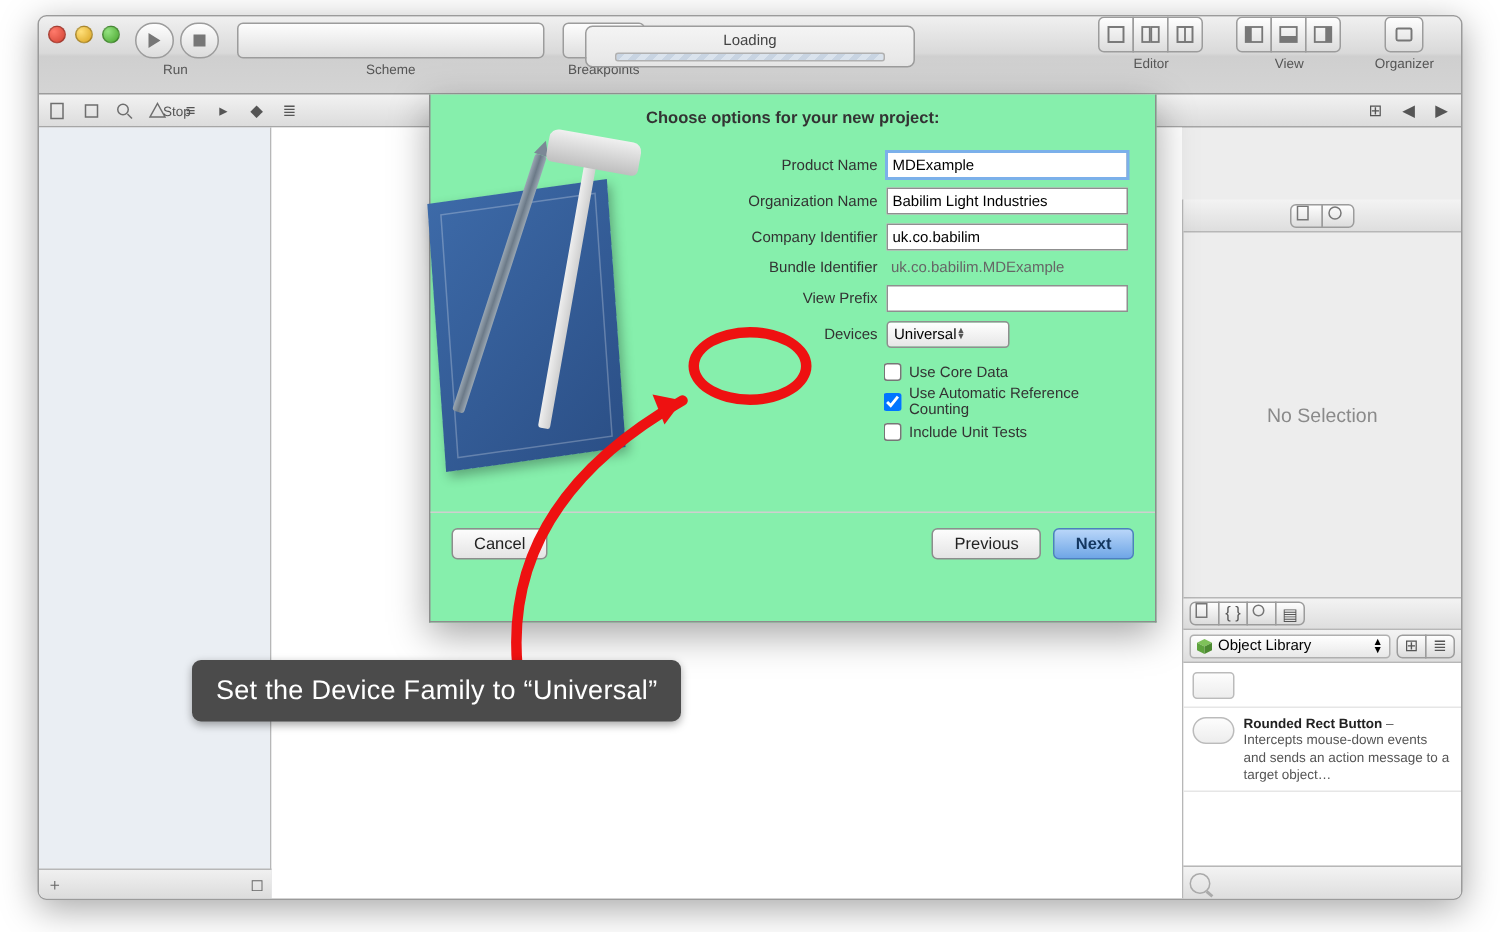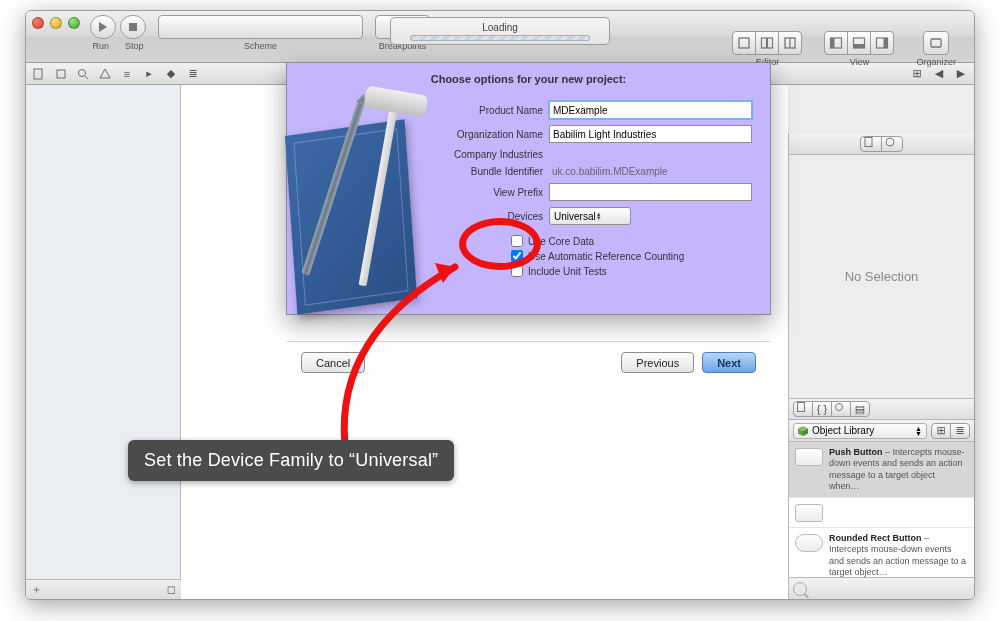--- a/index.html
+++ b/index.html
@@ -56,21 +56,21 @@
   .bp-box{width:55px;}
   .status-pill{
     position:absolute; left:50%; transform:translateX(-50%); top:6px;
     width:220px; height:28px;
     border:1px solid #9c9c9c; border-radius:5px;
     background:linear-gradient(to bottom,#f4f4f4,#e6e6e6);
     display:flex; flex-direction:column; align-items:center; justify-content:center;
     font-size:10px; color:#444;
   }
   .status-bar{width:180px;height:6px;border:1px solid #b0b0b0;background:repeating-linear-gradient(135deg,#c8d4e2,#c8d4e2 4px,#dae3ed 4px,#dae3ed 8px);border-radius:2px;margin-top:2px;}
-  .right-tb{position:absolute; right:6px; top:20px; display:flex; gap:10px;}
+  .right-tb{position:absolute; right:6px; top:0; display:flex; gap:10px;}
   .seg { display:flex; }
   .seg .tb-btn{border-radius:0;margin-left:-1px;}
   .seg .tb-btn:first-child{border-radius:4px 0 0 4px;margin-left:0;}
   .seg .tb-btn:last-child{border-radius:0 4px 4px 0;}
   .tb-btn svg{width:14px;height:14px;}
   
   .tabbar{
     height:22px; background:linear-gradient(to bottom,#f2f2f2,#dcdcdc);
     border-bottom:1px solid #a6a6a6;
     display:flex; align-items:center;
@@ -98,44 +98,44 @@
   .lib-thumb{width:28px;height:18px;border:1px solid #bbb;border-radius:3px;background:linear-gradient(#fdfdfd,#ededed);flex:0 0 auto;margin-top:1px;}
   .lib-thumb.round{border-radius:9px;}
   .lib-item .t{color:#222;font-weight:bold;}
   .lib-filter{height:22px;border-top:1px solid #b7b7b7;background:linear-gradient(#f3f3f3,#dedede);display:flex;align-items:center;padding:0 4px;}
   .lib-filter .sicon{width:14px;height:14px;border:1px solid #aaa;border-radius:50%;position:relative;}
   .lib-filter .sicon::after{content:"";position:absolute;width:5px;height:1.5px;background:#aaa;bottom:-2px;right:-3px;transform:rotate(40deg);}
 
   
   .sheet{
     position:absolute; left:260px; top:52px;
-    width:485px; height:252px;
-    background:#c4b5fd;
+    width:485px; height:352px;
+    background:#86efac;
     border:1px solid #8d8d8d;
     border-top:none;
     box-shadow:0 8px 24px rgba(0,0,0,.35);
   }
   .sheet-title{text-align:center;font-weight:bold;color:#333;padding:10px 0 8px;font-size:11px;}
-  .sheet-body{display:flex;height:248px;}
+  .sheet-body{display:flex;height:248px;gap:42px;}
   .sheet-image{width:130px;height:240px;margin-left:10px;position:relative;}
   .blueprint{position:absolute;left:-6px;top:34px;width:120px;height:180px;background:linear-gradient(135deg,#3d6aa8,#2b4f86);transform:skewY(-4deg) rotate(-4deg);box-shadow:2px 4px 8px rgba(0,0,0,.3);}
   .blueprint::before{content:"";position:absolute;inset:8px;border:1px solid rgba(255,255,255,.25);}
   .pencil{position:absolute;left:32px;top:6px;width:8px;height:180px;background:linear-gradient(to right,#9aa7b3,#6c7a88 50%,#9aa7b3);transform:rotate(18deg);border-radius:2px;}
   .pencil::after{content:"";position:absolute;top:-10px;left:-1px;width:0;height:0;border-bottom:10px solid #7b8896;border-left:5px solid transparent;border-right:5px solid transparent;}
   .hammer{position:absolute;left:78px;top:4px;width:8px;height:190px;background:linear-gradient(to right,#eee,#cfcfcf);transform:rotate(10deg);border-radius:2px;}
   .hammer::before{content:"";position:absolute;top:-8px;left:-26px;width:62px;height:22px;background:linear-gradient(#f0f0f0,#bfbfbf);border-radius:6px 6px 4px 4px;}
   .form{flex:1;padding:8px 18px 0 8px;}
   .row{display:flex;align-items:center;margin-bottom:6px;}
   .row label{width:108px;text-align:right;font-size:10px;color:#333;margin-right:6px;}
   .row input[type=text]{flex:1;height:18px;border:1px solid #8f8f8f;background:#fff;font-size:10px;padding:0 3px;}
   .row input.focus{outline:2px solid #7bb0ea;outline-offset:-1px;}
   .static{flex:1;font-size:10px;color:#666;padding-left:3px;}
   .select{width:82px;height:18px;border:1px solid #8f8f8f;background:linear-gradient(#fff,#e6e6e6);border-radius:3px;display:flex;align-items:center;justify-content:flex-start;padding:0 4px;font-size:10px;}
   .select .arrows{display:flex;flex-direction:column;line-height:4px;font-size:6px;color:#555;}
-  .chk{display:flex;align-items:center;gap:5px;margin-left:76px;margin-bottom:3px;font-size:10px;color:#333;}
+  .chk{display:flex;align-items:center;gap:5px;margin-left:112px;margin-bottom:3px;font-size:10px;color:#333;}
   .chk input{width:12px;height:12px;}
   .sheet-footer{height:42px;border-top:1px solid #cfcfcf;display:flex;align-items:center;padding:0 14px;gap:8px;}
   .sheet-footer .sp{flex:1;}
   .mac-btn{height:21px;padding:0 14px;border:1px solid #8d8d8d;border-radius:4px;background:linear-gradient(#fdfdfd,#e4e4e4);font-size:11px;color:#222;}
   .mac-btn.primary{background:linear-gradient(#b9d6f9,#6fa6e6);border-color:#4d7fc0;color:#13365f;font-weight:bold;}
   
   .anno-circle{position:absolute;border:7px solid #e11;border-radius:50%;pointer-events:none;}
   .anno-callout{
     position:absolute;background:#4b4b4b;color:#fff;
     padding:10px 16px;border-radius:6px;font-size:18px;letter-spacing:.2px;
@@ -156,21 +156,21 @@
 
     <div class="tb-group">
       <div class="tb-buttons">
         <div class="tb-btn" style="width:26px;border-radius:13px;">
             <div class="play-triangle"></div>
           </div>
         <div class="tb-btn" style="width:26px;border-radius:13px;">
             <div class="stop-square"></div>
           </div>
       </div>
-      <div style="display:flex;gap:16px;">
+      <div style="display:flex;gap:16px;flex-direction:column;">
         <span class="tb-label">Run</span>
         <span class="tb-label">Stop</span>
       </div>
     </div>
 
     <div class="tb-group">
       <div class="scheme-box"></div>
       <span class="tb-label">Scheme</span>
     </div>
 
@@ -317,24 +317,20 @@
             </svg>
           <span>Object Library</span>
           <span style="margin-left:auto;font-size:7px;line-height:5px;">▲<br>▼</span>
         </div>
         <div class="seg">
           <div class="tb-btn">⊞</div>
           <div class="tb-btn">≣</div>
         </div>
       </div>
       <div class="lib-list">
-        <div class="lib-item selected">
-          <div class="lib-thumb"></div>
-          <div><span class="t">Push Button</span> – <span>Intercepts mouse-down events and sends an action message to a target object when…</span></div>
-        </div>
         <div class="lib-item">
           <div class="lib-thumb"></div>
         </div>
         <div class="lib-item">
           <div class="lib-thumb round"></div>
           <div><span class="t">Rounded Rect Button</span> – <span>Intercepts mouse-down events and sends an action message to a target object…</span></div>
         </div>
       </div>
       <div class="lib-filter">
         <div class="sicon"></div>
@@ -359,21 +355,22 @@
       <div class="form">
         <div class="row">
           <label>Product Name</label>
           <input type="text" class="focus" value="MDExample" style="">
         </div>
         <div class="row">
           <label>Organization Name</label>
           <input type="text" value="Babilim Light Industries" style="">
         </div>
         <div class="row">
-          <label>Company Industries</label>
+          <label>Company Identifier</label>
+          <input type="text" value="uk.co.babilim" style="">
         </div>
         <div class="row">
           <label>Bundle Identifier</label>
           <div class="static">uk.co.babilim.MDExample</div>
         </div>
         <div class="row">
           <label>View Prefix</label>
           <input type="text" value="" style="">
         </div>
         <div class="row">

